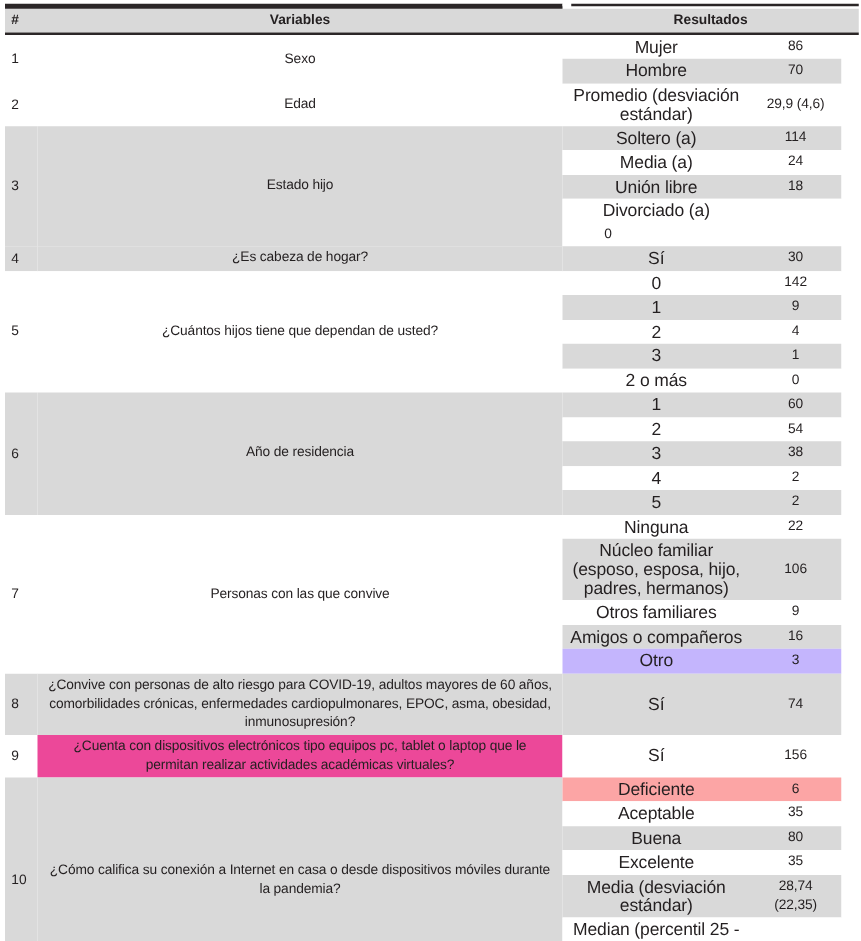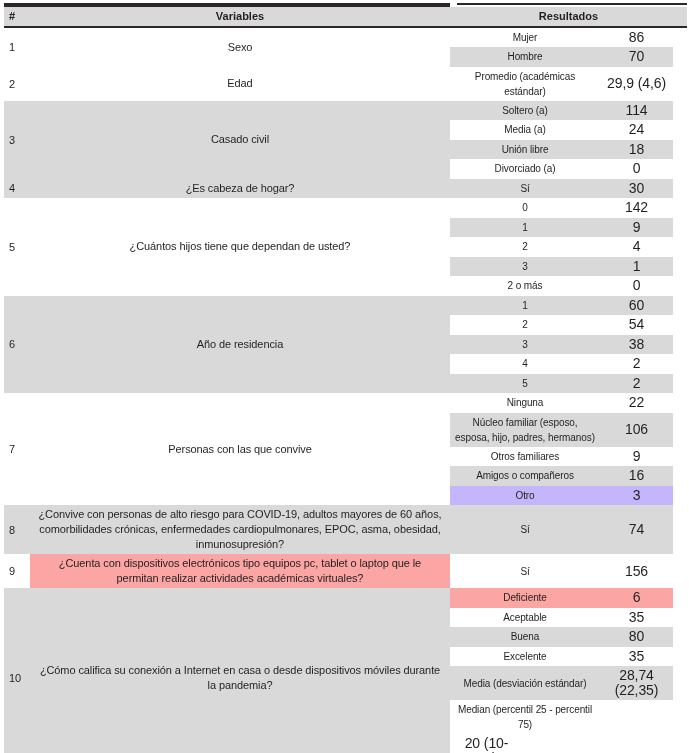--- a/index.html
+++ b/index.html
@@ -54,27 +54,27 @@
     display: flex; align-items: center; justify-content: center;
     text-align: center;
     font-size: 11px; line-height: 15px; letter-spacing: -0.1px;
   }
   .g-results { width: 223px; display: flex; flex-direction: column; }
   .subrow { display: flex; align-items: stretch; flex: 1 1 auto; min-height: 19.5px; }
   .r-label {
     width: 150px; box-sizing: border-box; padding: 2px 5px;
     display: flex; align-items: center; justify-content: center;
     text-align: center;
-    font-size: 10px; line-height: 15px; letter-spacing: -0.1px;
+    font-size: 14px; line-height: 15px; letter-spacing: -0.1px;
   }
   .r-value {
     width: 73px; box-sizing: border-box; padding: 2px 5px;
     display: flex; align-items: center; justify-content: center;
     text-align: center;
-    font-size: 14px; line-height: 15px; letter-spacing: -0.1px;
+    font-size: 11px; line-height: 15px; letter-spacing: -0.1px;
   }
 </style>
 </head>
 <body style="color: rgb(35, 31, 32);">
 
 <div class="page">
   <div class="tablewrap">
 
     <div class="rule-top">
       <span class="seg-left"></span>
@@ -103,42 +103,42 @@
               <div class="r-label">Hombre</div>
               <div class="r-value">70</div>
             </div>
           </div>
         </div>
         <div class="group">
           <div class="g-num" style="background: rgb(255, 255, 255);">2</div>
           <div class="g-var" style="background: rgb(255, 255, 255);">Edad</div>
           <div class="g-results">
             <div class="subrow" style="background: rgb(255, 255, 255);">
-              <div class="r-label">Promedio (académicas estándar)</div>
+              <div class="r-label">Promedio (desviación estándar)</div>
               <div class="r-value">29,9 (4,6)</div>
             </div>
           </div>
         </div>
         <div class="group">
           <div class="g-num" style="background: rgb(217, 217, 217);">3</div>
-          <div class="g-var" style="background: rgb(217, 217, 217);">Casado civil</div>
+          <div class="g-var" style="background: rgb(217, 217, 217);">Estado hijo</div>
           <div class="g-results">
             <div class="subrow" style="background: rgb(217, 217, 217);">
               <div class="r-label">Soltero (a)</div>
               <div class="r-value">114</div>
             </div>
             <div class="subrow" style="background: rgb(255, 255, 255);">
               <div class="r-label">Media (a)</div>
               <div class="r-value">24</div>
             </div>
             <div class="subrow" style="background: rgb(217, 217, 217);">
               <div class="r-label">Unión libre</div>
               <div class="r-value">18</div>
             </div>
-            <div class="subrow" style="background: rgb(255, 255, 255);">
+            <div class="subrow" style="background: rgb(255, 255, 255); flex-direction: column;">
               <div class="r-label">Divorciado (a)</div>
               <div class="r-value">0</div>
             </div>
           </div>
         </div>
         <div class="group">
           <div class="g-num" style="background: rgb(217, 217, 217);">4</div>
           <div class="g-var" style="background: rgb(217, 217, 217);">¿Es cabeza de hogar?</div>
           <div class="g-results">
             <div class="subrow" style="background: rgb(217, 217, 217);">
@@ -230,21 +230,21 @@
           <div class="g-var" style="background: rgb(217, 217, 217);">¿Convive con personas de alto riesgo para COVID-19, adultos mayores de 60 años, comorbilidades crónicas, enfermedades cardiopulmonares, EPOC, asma, obesidad, inmunosupresión?</div>
           <div class="g-results">
             <div class="subrow" style="background: rgb(217, 217, 217);">
               <div class="r-label">Sí</div>
               <div class="r-value">74</div>
             </div>
           </div>
         </div>
         <div class="group">
           <div class="g-num" style="background: rgb(255, 255, 255);">9</div>
-          <div class="g-var" style="background: #fca5a5;">¿Cuenta con dispositivos electrónicos tipo equipos pc, tablet o laptop que le permitan realizar actividades académicas virtuales?</div>
+          <div class="g-var" style="background: #ec4899;">¿Cuenta con dispositivos electrónicos tipo equipos pc, tablet o laptop que le permitan realizar actividades académicas virtuales?</div>
           <div class="g-results">
             <div class="subrow" style="background: rgb(255, 255, 255);">
               <div class="r-label">Sí</div>
               <div class="r-value">156</div>
             </div>
           </div>
         </div>
         <div class="group">
           <div class="g-num" style="background: rgb(217, 217, 217);">10</div>
           <div class="g-var" style="background: rgb(217, 217, 217);">¿Cómo califica su conexión a Internet en casa o desde dispositivos móviles durante la pandemia?</div>

